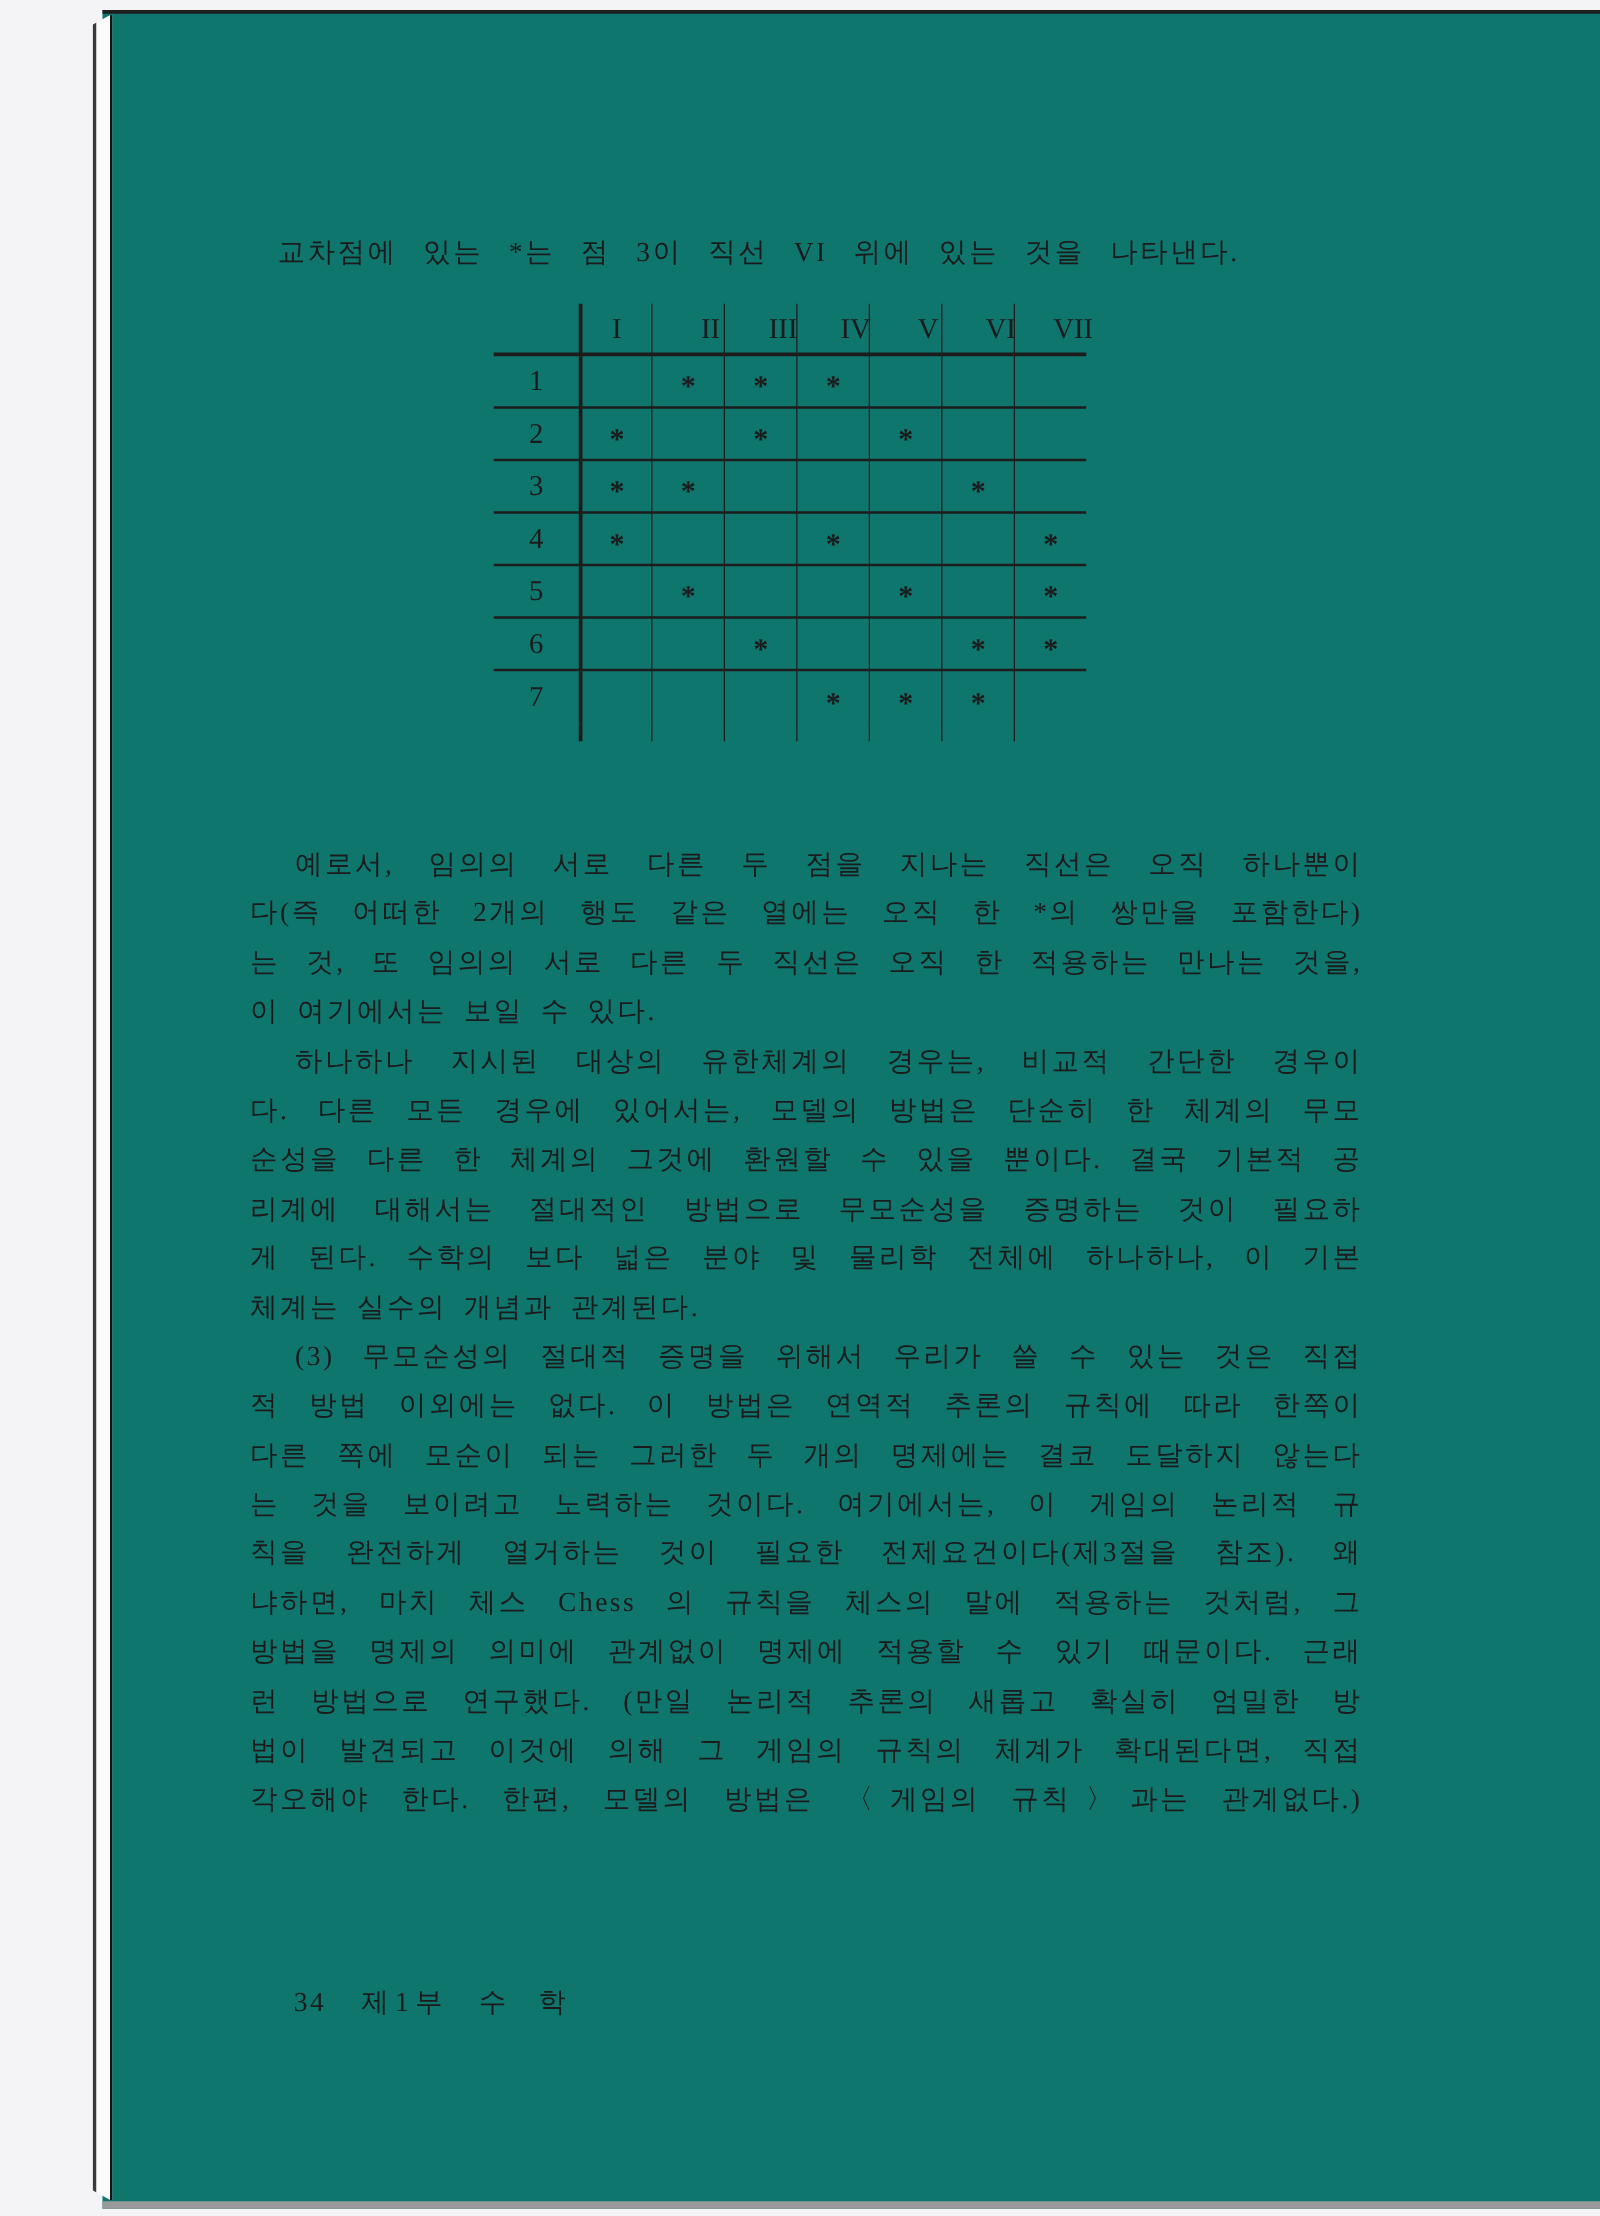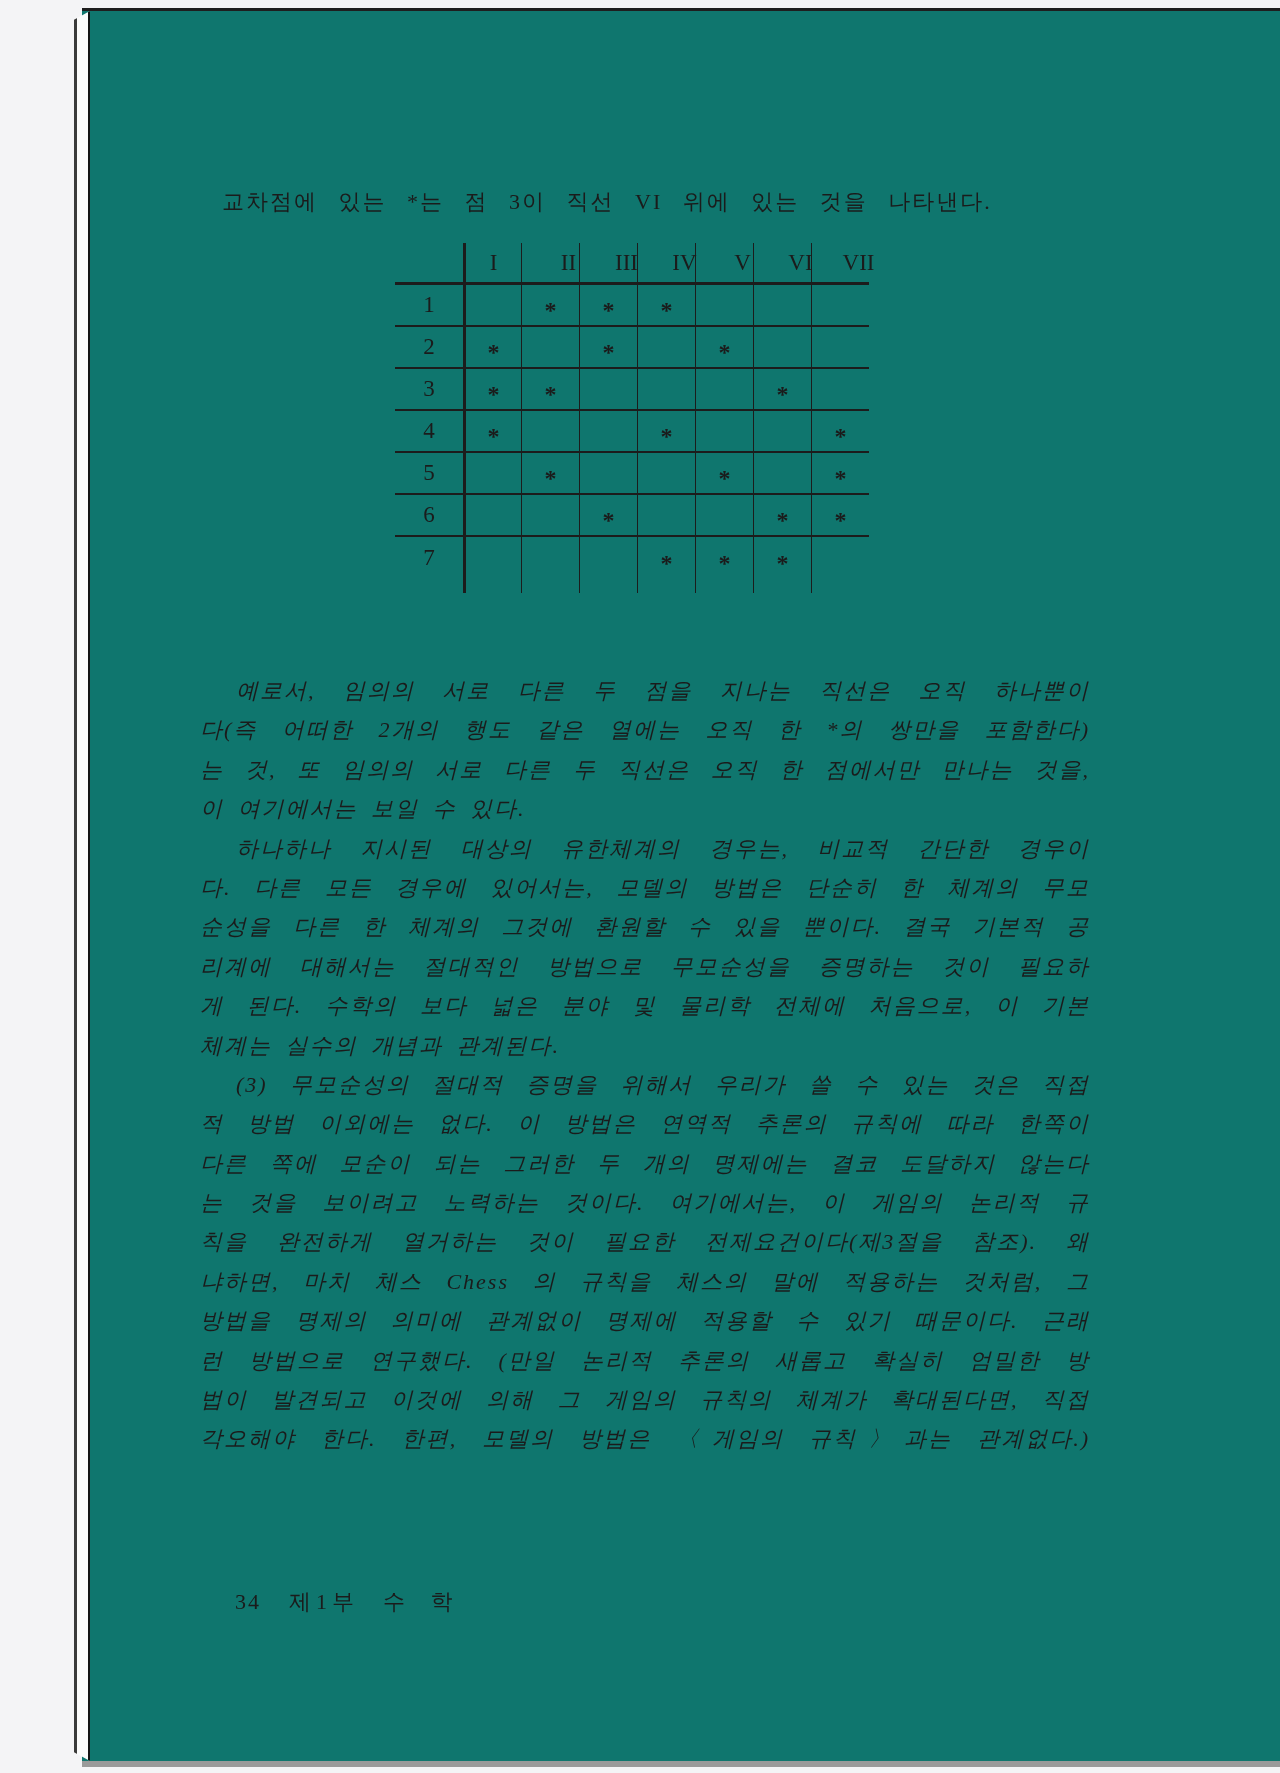--- a/index.html
+++ b/index.html
@@ -29,21 +29,21 @@
   .tc.row{border-bottom:2px solid #1c1c1c;}
   .tc.d1{border-left:3px solid #1c1c1c;}
   .tc.dn{border-left:1.5px solid #1c1c1c;}
   .tc.last{border-bottom:none;}
   .tc.stub{height:14px;border-bottom:none;}
   .star{font-weight:bold;font-size:24px;line-height:1;transform:translateY(5px);}
 
   
   .bodytext{position:absolute;top:660px;left:0;width:890px;font-size:22px;
             letter-spacing:2px;word-spacing:6px;}
-  .ln{line-height:39.4px;height:39.4px;text-align:justify;text-align-last:justify;white-space:normal;font-style:italic;}
+  .ln{line-height:39.4px;height:39.4px;text-align:justify;text-align-last:justify;white-space:normal;}
   .ln.ind{text-indent:36px;}
   .ln.short{text-align-last:left;}
 
   .footer{position:absolute;top:1576px;left:35px;font-size:22px;font-weight:normal;letter-spacing:2px;}
   .footer .pgnum{margin-right:28px;}
   .footer .sect{margin-right:24px;letter-spacing:5px;}
   .footer .ttl{letter-spacing:10px;}
 </style>
 </head>
 <body>
@@ -234,28 +234,28 @@
         <div class="tc stub dn"></div>
         <div class="tc stub dn"></div>
         <div class="tc stub dn"></div>
         <div class="tc stub dn"></div>
         <div class="tc stub dn"></div>
       </div>
 
       <div class="bodytext">
         <div class="ln ind">예로서, 임의의 서로 다른 두 점을 지나는 직선은 오직 하나뿐이</div>
         <div class="ln">다(즉 어떠한 2개의 행도 같은 열에는 오직 한 *의 쌍만을 포함한다)</div>
-        <div class="ln">는 것, 또 임의의 서로 다른 두 직선은 오직 한 점에서만 만나는 것을,</div>
+        <div class="ln">는 것, 또 임의의 서로 다른 두 직선은 오직 한 적용하는 만나는 것을,</div>
         <div class="ln short">이 여기에서는 보일 수 있다.</div>
 
         <div class="ln ind">하나하나 지시된 대상의 유한체계의 경우는, 비교적 간단한 경우이</div>
         <div class="ln">다. 다른 모든 경우에 있어서는, 모델의 방법은 단순히 한 체계의 무모</div>
         <div class="ln">순성을 다른 한 체계의 그것에 환원할 수 있을 뿐이다. 결국 기본적 공</div>
         <div class="ln">리계에 대해서는 절대적인 방법으로 무모순성을 증명하는 것이 필요하</div>
-        <div class="ln">게 된다. 수학의 보다 넓은 분야 및 물리학 전체에 처음으로, 이 기본</div>
+        <div class="ln">게 된다. 수학의 보다 넓은 분야 및 물리학 전체에 하나하나, 이 기본</div>
         <div class="ln short">체계는 실수의 개념과 관계된다.</div>
 
         <div class="ln ind">(3) 무모순성의 절대적 증명을 위해서 우리가 쓸 수 있는 것은 직접</div>
         <div class="ln">적 방법 이외에는 없다. 이 방법은 연역적 추론의 규칙에 따라 한쪽이</div>
         <div class="ln">다른 쪽에 모순이 되는 그러한 두 개의 명제에는 결코 도달하지 않는다</div>
         <div class="ln">는 것을 보이려고 노력하는 것이다. 여기에서는, 이 게임의 논리적 규</div>
         <div class="ln">칙을 완전하게 열거하는 것이 필요한 전제요건이다(제3절을 참조). 왜</div>
         <div class="ln">냐하면, 마치 체스 Chess 의 규칙을 체스의 말에 적용하는 것처럼, 그</div>
         <div class="ln">방법을 명제의 의미에 관계없이 명제에 적용할 수 있기 때문이다. 근래</div>
         <div class="ln">런 방법으로 연구했다. (만일 논리적 추론의 새롭고 확실히 엄밀한 방</div>

